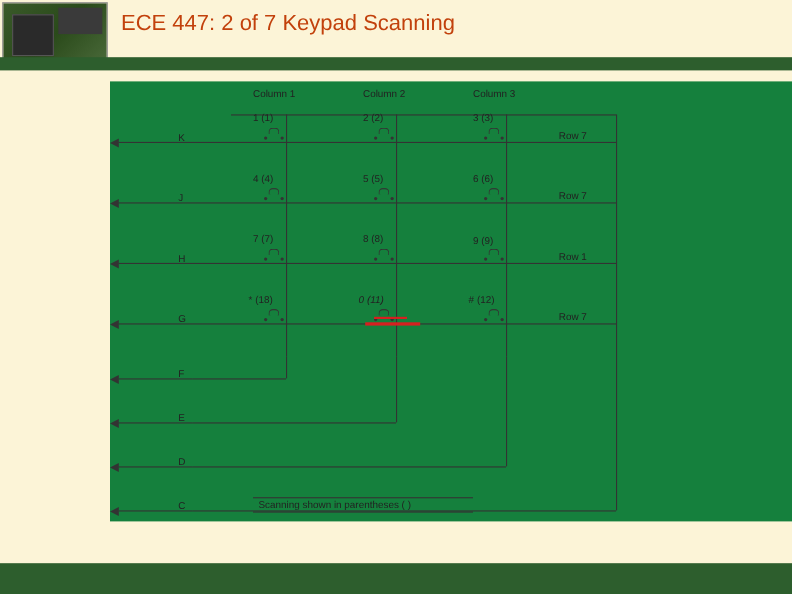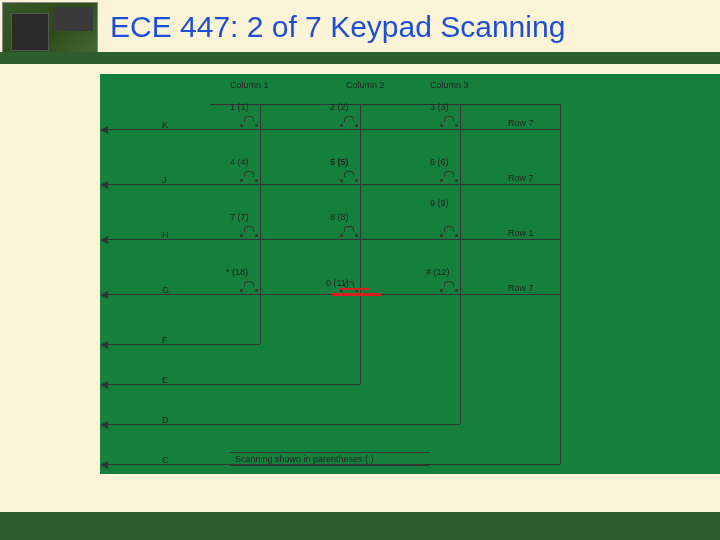--- a/index.html
+++ b/index.html
@@ -49,22 +49,22 @@
     right: 4px;
     top: 4px;
     width: 40px;
     height: 24px;
     background: #3a3a3a;
   }
   .title {
     position: absolute;
     left: 110px;
     top: 10px;
-    font-size: 30px;
-    color: #1d4ed8;
+    font-size: 20px;
+    color: #c2410c;
     font-weight: normal;
   }
   .content-area {
     position: absolute;
     top: 74px;
     left: 100px;
     width: 629px;
     height: 400px;
     background: #15803d;
   }
@@ -162,21 +162,21 @@
   <div class="title">ECE 447: 2 of 7 Keypad Scanning</div>
   <div class="header-green"></div>
 </div>
 
 <div class="zero-label">0</div>
 
 <div class="content-area">
   <div class="diagram">
 
     <div class="dlabel" style="left:130px;top:6px;">Column 1</div>
-    <div class="dlabel" style="left:246px;top:6px;">Column 2</div>
+    <div class="dlabel" style="left:230px;top:6px;">Column 2</div>
     <div class="dlabel" style="left:330px;top:6px;">Column 3</div>
 
     <div class="dline" style="left:460px;top:30px;width:1px;height:360px;"></div>
     <div class="dline" style="left:75px;top:390px;width:385px;height:1px;"></div>
     <div class="dline" style="left:110px;top:30px;width:350px;height:1px;"></div>
 
     <div class="arrow" style="left:0px;top:52px;"></div>
     <div class="dline" style="left:8px;top:55px;width:452px;height:1px;"></div>
     <div class="dlabel" style="left:62px;top:46px;">K</div>
     <div class="dlabel" style="left:408px;top:44px;">Row 7</div>
@@ -251,21 +251,21 @@
         <div class="dot r"></div>
         <div class="bump"></div>
       </div>
     <div class="keylabel" style="left:130px;top:83px;"><span>4</span>&nbsp;<span>(4)</span></div>
 
     <div class="key-switch" style="left:240px;top:97px;">
         <div class="dot l"></div>
         <div class="dot r"></div>
         <div class="bump"></div>
       </div>
-    <div class="keylabel" style="left:230px;top:83px;font-weight:bold;"><span>5</span>&nbsp;<span>(5)</span></div>
+    <div class="keylabel" style="left:230px;top:83px;"><span>5</span>&nbsp;<span>(5)</span></div>
 
     <div class="key-switch" style="left:340px;top:97px;">
         <div class="dot l"></div>
         <div class="dot r"></div>
         <div class="bump"></div>
       </div>
     <div class="keylabel" style="left:330px;top:83px;"><span>6</span>&nbsp;<span>(6)</span></div>
 
     <div class="key-switch" style="left:140px;top:152px;">
         <div class="dot l"></div>
@@ -279,35 +279,35 @@
         <div class="dot r"></div>
         <div class="bump"></div>
       </div>
     <div class="keylabel" style="left:230px;top:138px;"><span>8</span>&nbsp;<span>(8)</span></div>
 
     <div class="key-switch" style="left:340px;top:152px;">
         <div class="dot l"></div>
         <div class="dot r"></div>
         <div class="bump"></div>
       </div>
-    <div class="keylabel" style="left:330px;top:124px;text-align:right;"><span>9</span>&nbsp;<span>(9)</span></div>
+    <div class="keylabel" style="left:330px;top:140px;text-align:right;"><span>9</span>&nbsp;<span>(9)</span></div>
 
     <div class="key-switch" style="left:140px;top:207px;">
         <div class="dot l"></div>
         <div class="dot r"></div>
         <div class="bump"></div>
       </div>
     <div class="keylabel" style="left:126px;top:193px;"><span>*</span>&nbsp;<span>(18)</span></div>
 
     <div class="key-switch" style="left:240px;top:207px;">
         <div class="dot l"></div>
         <div class="dot r"></div>
         <div class="bump"></div>
       </div>
-    <div class="keylabel" style="left:226px;top:204px;"><span>0</span>&nbsp;<span>(11)</span></div>
+    <div class="keylabel" style="left:226px;top:193px;font-style:italic;"><span>0</span>&nbsp;<span>(11)</span></div>
 
     <div class="key-switch" style="left:340px;top:207px;">
         <div class="dot l"></div>
         <div class="dot r"></div>
         <div class="bump"></div>
       </div>
     <div class="keylabel" style="left:326px;top:193px;"><span>#</span>&nbsp;<span>(12)</span></div>
 
     <div class="highlight" style="left:232px;top:219px;width:50px;height:3px;"></div>
     <div class="highlight" style="left:240px;top:214px;width:30px;height:2px;"></div>

